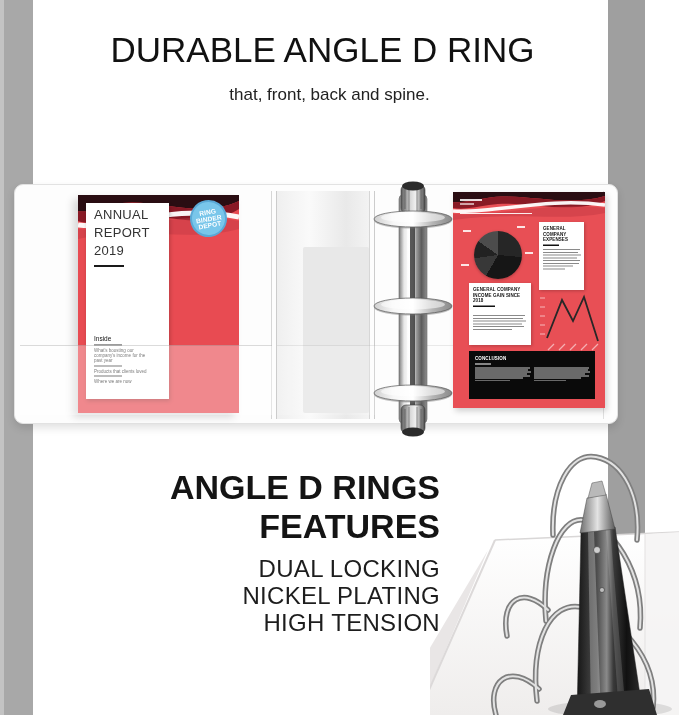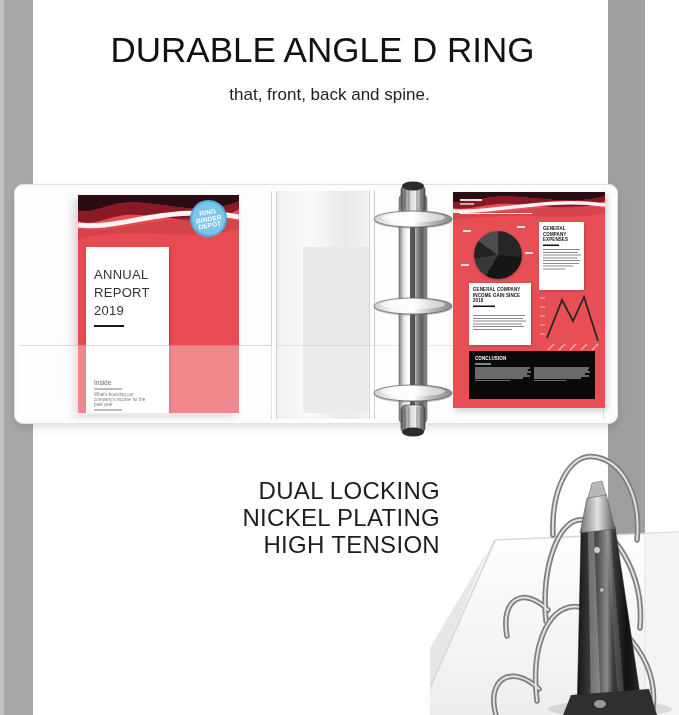--- a/index.html
+++ b/index.html
@@ -26,21 +26,21 @@
   
   .insert-red{position:absolute;left:63px;top:10px;width:161px;height:218px;background:#e84b52;
               box-shadow:-5px 4px 8px rgba(0,0,0,.15);overflow:hidden;}
   .insert-swoosh{position:absolute;left:0;top:0;width:161px;height:80px;}
   .badge{position:absolute;left:112px;top:5px;width:37px;height:37px;border-radius:50%;
          background:#79c6ea;border:2px solid #5aa9d6;transform:rotate(-10deg);
          display:flex;align-items:center;justify-content:center;z-index:3;}
   .badge-text{font-size:10.5px;line-height:10.5px;font-weight:700;color:#fff;text-align:center;
               transform:scale(.62);letter-spacing:.2px;}
   .report-card{position:absolute;left:8px;top:8px;width:83px;height:196px;background:#ffffff;
-               box-shadow:1px 2px 4px rgba(0,0,0,.22);padding:19px 8px;z-index:2;margin-top:44px;}
+               box-shadow:1px 2px 4px rgba(0,0,0,.22);padding:3px 8px;z-index:2;}
   .card-title{font-size:13px;line-height:18px;color:#333;letter-spacing:.3px;}
   .card-rule{width:30px;height:2px;background:#1a1a1a;margin-top:5px;}
   .card-toc{position:absolute;left:8px;top:132px;width:134px;transform:scale(.5);transform-origin:0 0;color:#222;}
   .toc-inside{font-size:13px;font-weight:400;color:#111;margin-bottom:4px;}
   .toc-div{width:56px;height:2px;background:#3b3b3b;margin:4px 0;}
   .toc-item{font-size:9px;line-height:10.5px;color:#333;width:120px;}
 
   
   .pocket-band{position:absolute;left:5px;top:160px;width:252px;height:70px;background:rgba(255,255,255,.34);
                border-top:1px solid rgba(110,110,110,.25);z-index:4;}
@@ -302,20 +302,24 @@
           <line x1="34" y1="232" x2="34" y2="252"></line>
             <line x1="38" y1="230" x2="38" y2="252"></line>
           <line x1="46" y1="230" x2="46" y2="252"></line>
             <line x1="50" y1="232" x2="50" y2="252"></line>
         </g>
       </g>
     </svg>
   </div>
 
   <div class="features">
+    <div class="features-heading">
+      <div>ANGLE D RINGS</div>
+      <div>FEATURES</div>
+    </div>
     <div class="features-list">
       <div>DUAL LOCKING</div>
       <div>NICKEL PLATING</div>
       <div>HIGH TENSION</div>
     </div>
   </div>
 
   <svg class="closeup" viewBox="0 0 249 277">
     <defs>
       <linearGradient id="surfG" x1="0" y1="0" x2="0" y2="1">

